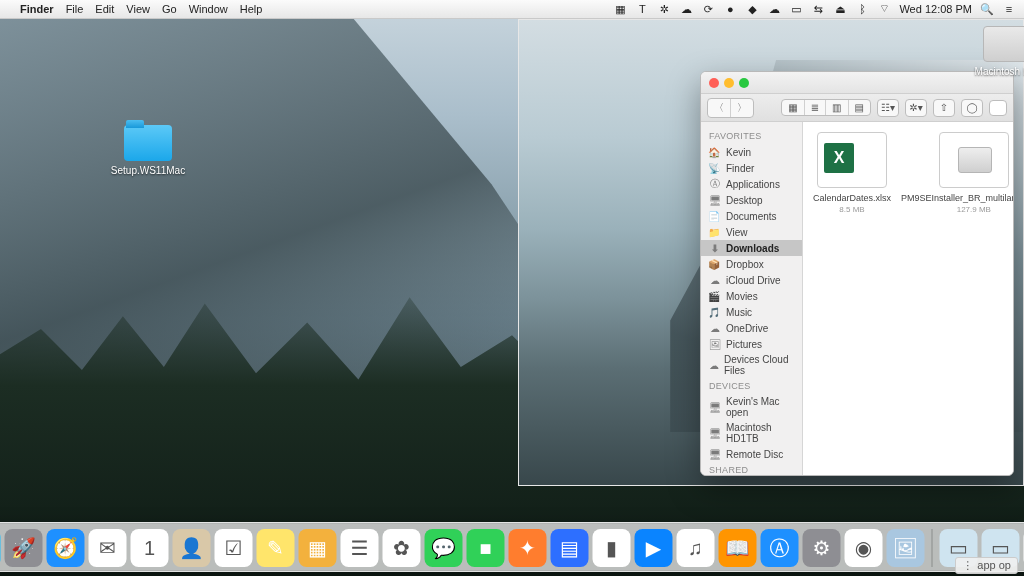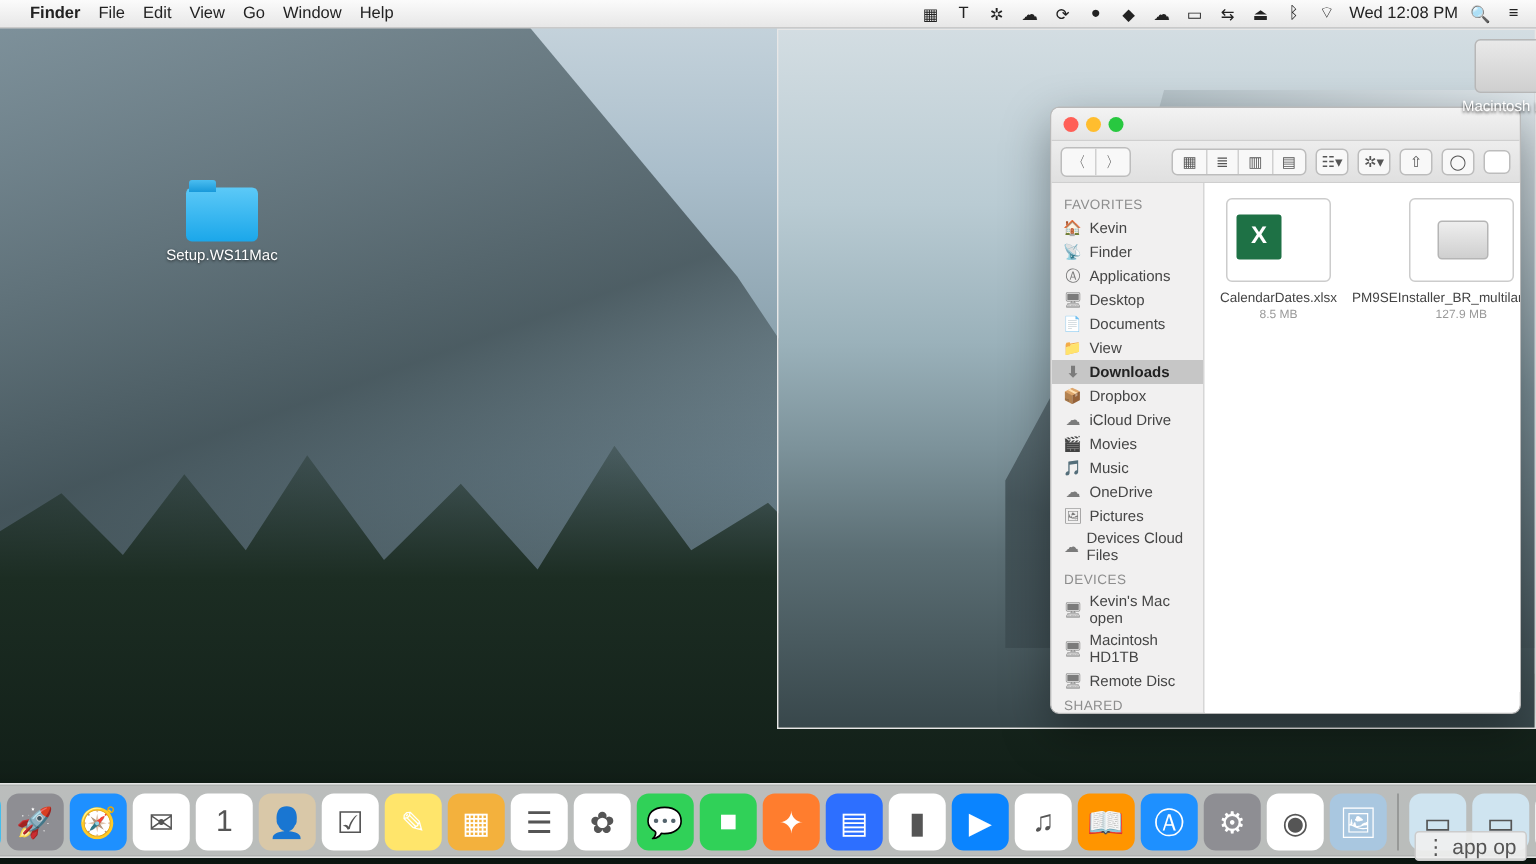--- a/index.html
+++ b/index.html
@@ -105,21 +105,21 @@
     background:rgba(235,235,235,0.78);
     border:1px solid rgba(255,255,255,0.6);
     border-radius:8px; display:flex; align-items:flex-end; gap:4px;
     box-shadow:0 4px 18px rgba(0,0,0,0.3), inset 0 0 0 1px rgba(0,0,0,0.05);
     z-index:90;
   }
   .dock .app { width:38px; height:38px; border-radius:8px; display:flex; align-items:center; justify-content:center; font-size:20px; color:#fff; position:relative;}
   .dock .sep { width:1px; height:38px; background:rgba(0,0,0,0.25); margin:0 3px;}
 
   
-  .mini-badge { position:absolute; right:6px; bottom:2px; font-size:14px; background:rgba(240,240,240,0.9); padding:1px 6px; border:1px solid #ccc; border-radius:3px; color:#555; z-index:95;}
+  .mini-badge { position:absolute; right:6px; bottom:2px; font-size:11px; background:rgba(240,240,240,0.9); padding:1px 6px; border:1px solid #ccc; border-radius:3px; color:#555; z-index:95;}
 </style>
 </head>
 <body>
 
 <div class="wallpaper">
   <div class="mountain"></div>
   <div class="trees"></div>
 </div>
 
 <div class="panel2">

